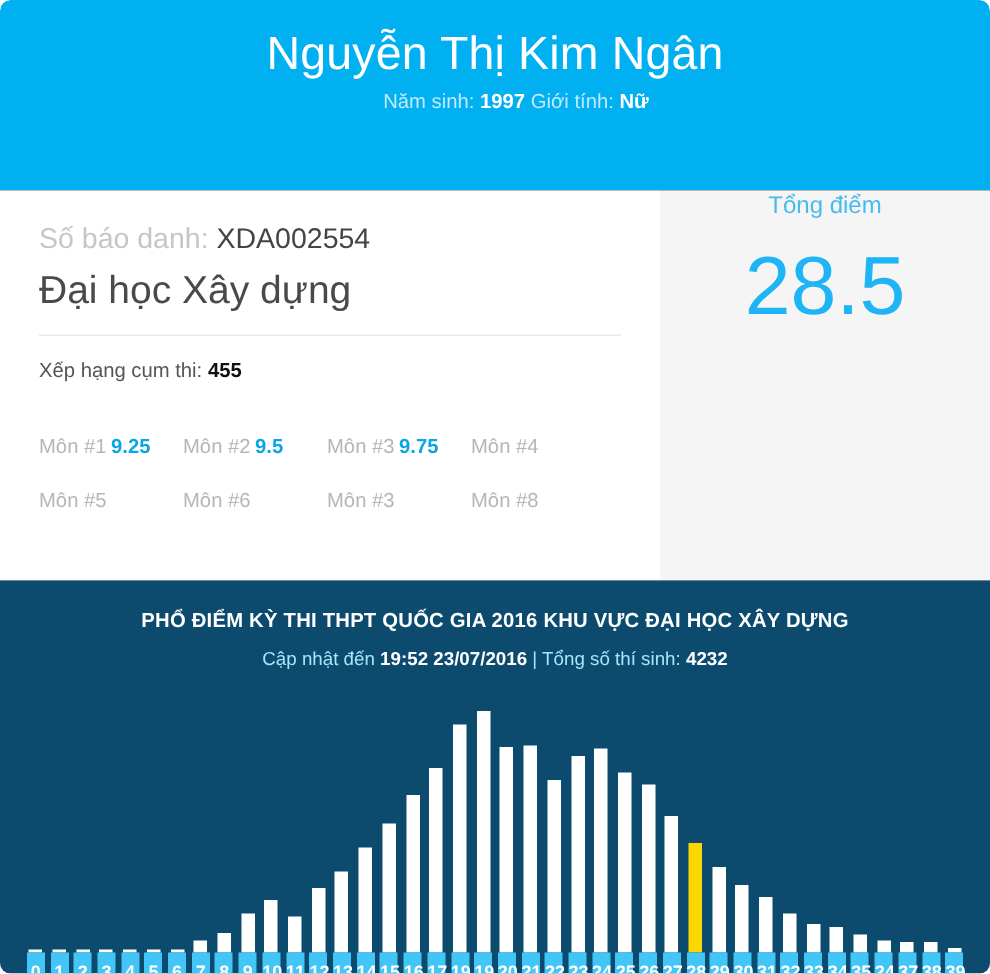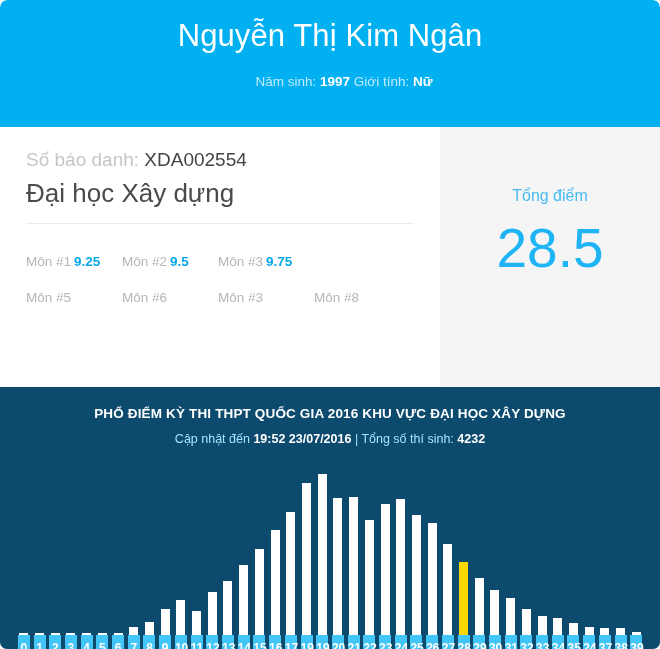--- a/index.html
+++ b/index.html
@@ -28,21 +28,21 @@
     border-radius:7px 7px 0 0;
   }
   .header .name{
     color:#ffffff;
     font-size:31px;
     font-weight:400;
     line-height:38px;
     letter-spacing:0.1px;
   }
   .header .sub{
-    margin-top:18px;
+    margin-top:4px;
     font-size:13.5px;
     color:#bfeaff;
     line-height:18px;
     padding-left:28px;
   }
   .header .sub b{color:#ffffff;font-weight:bold;}
 
   
   .body{
     display:flex;
@@ -79,21 +79,21 @@
     margin-top:13px;
     font-size:13.5px;
     color:#555555;
     line-height:20px;
     display:flex;
   }
   .ranks .rk{margin-right:28px;white-space:nowrap;}
   .ranks b{color:#111111;font-weight:bold;}
 
   .subjects{
-    margin-top:16px;
+    margin-top:32px;
   }
   .subrow{
     display:flex;
     margin-bottom:18px;
   }
   .subcell{
     width:96px;
     font-size:13.5px;
     color:#b6b6b6;
     line-height:18px;
@@ -102,21 +102,20 @@
   .subcell b{
     color:#0aa7e8;
     font-weight:bold;
     margin-left:3px;
   }
 
   .total{
     width:220px;
     background:#f5f5f5;
     box-sizing:border-box;
-    padding-top:58px;
     text-align:center;
   }
   .total .lbl{
     font-size:16px;
     color:#49baf0;
     line-height:22px;
   }
   .total .val{
     font-size:55px;
     color:#1eb4f5;
@@ -228,32 +227,39 @@
 
     <div class="info">
       <div class="sbd">
         <span>Số báo danh:</span>
         <b>XDA002554</b>
       </div>
       <div class="school">Đại học Xây dựng</div>
       <div class="hr"></div>
 
       <div class="ranks">
+        <div class="rk">
+          <span>Xếp hạng cụm thi:</span>
+          <b>455</b>
+        </div>
       </div>
 
       <div class="subjects">
         <div class="subrow">
           <div class="subcell">
             <span>Môn #1</span><b>9.25</b>
           </div>
           <div class="subcell">
             <span>Môn #2</span><b>9.5</b>
           </div>
           <div class="subcell">
             <span>Môn #3</span><b>9.75</b>
+          </div>
+          <div class="subcell">
+            <span>Môn #4</span><b></b>
           </div>
         </div>
         <div class="subrow">
           <div class="subcell">
             <span>Môn #5</span><b></b>
           </div>
           <div class="subcell">
             <span>Môn #6</span><b></b>
           </div>
           <div class="subcell">

